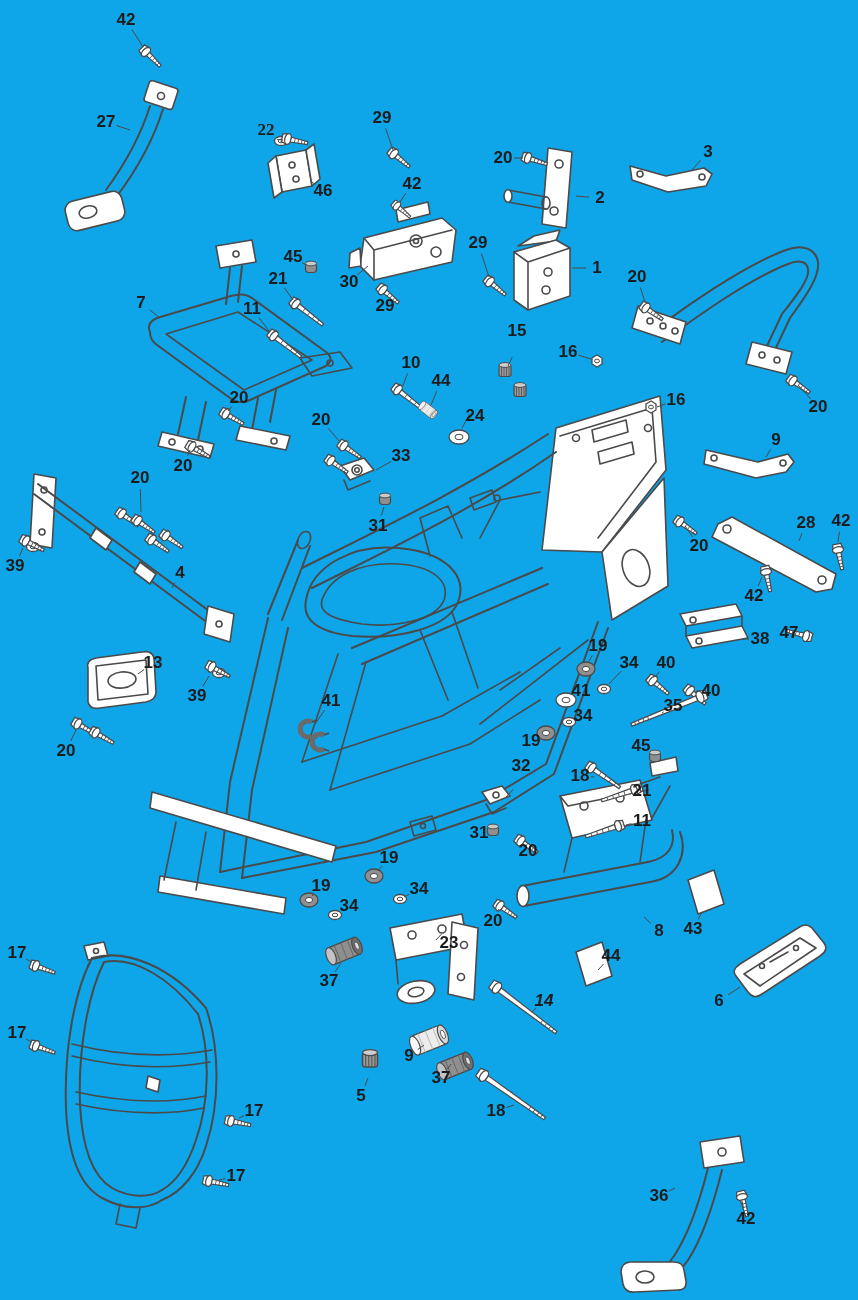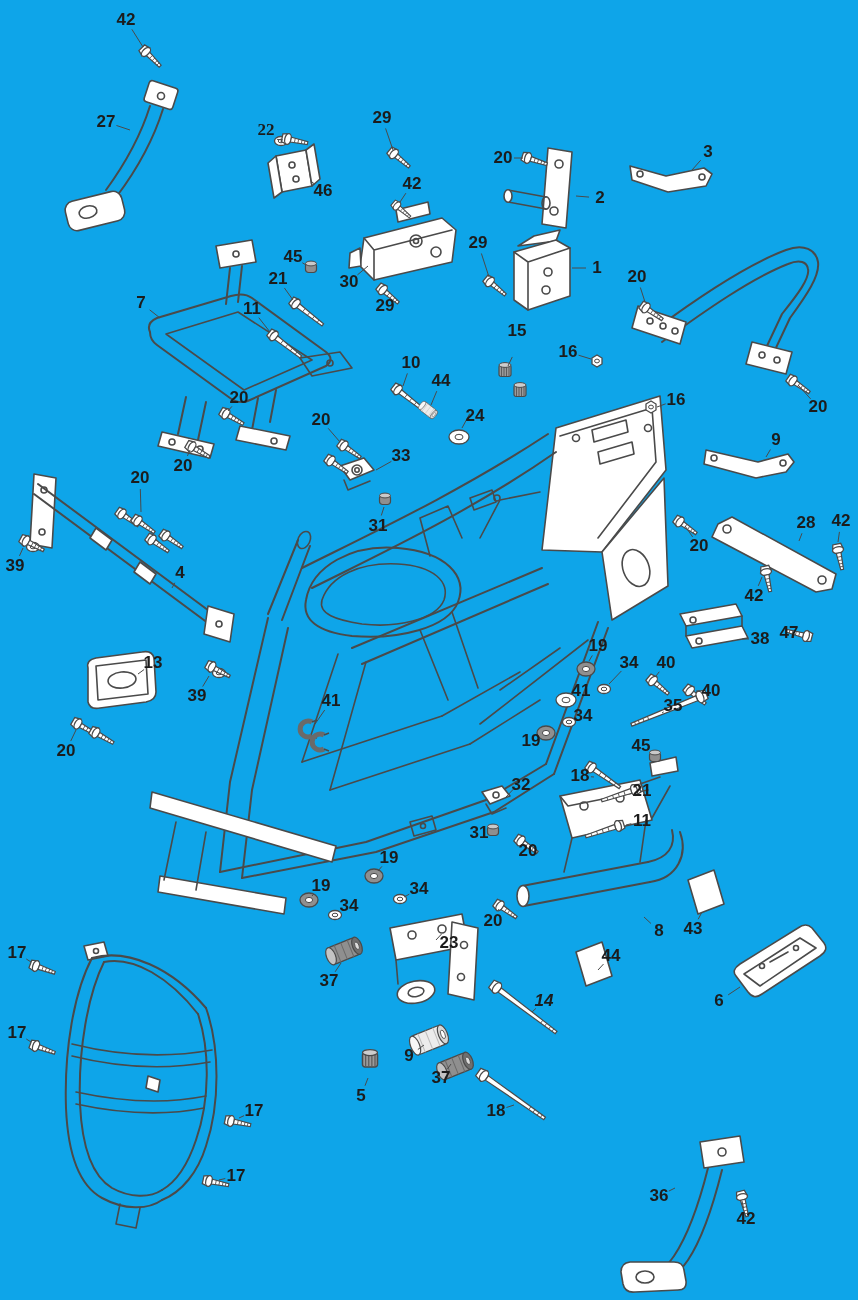--- a/index.html
+++ b/index.html
@@ -529,21 +529,21 @@
       <span class="part-label" style="left: 711px; top: 691px; color: rgb(28, 28, 28);">40</span>
       <span class="part-label" style="left: 197px; top: 696px; color: rgb(28, 28, 28);">39</span>
       <span class="part-label" style="left: 331px; top: 701px; color: rgb(28, 28, 28);">41</span>
       <span class="part-label" style="left: 673px; top: 706px; color: rgb(28, 28, 28);">35</span>
       <span class="part-label" style="left: 583px; top: 716px; color: rgb(28, 28, 28);">34</span>
       <span class="part-label" style="left: 66px; top: 751px; color: rgb(28, 28, 28);">20</span>
       <span class="part-label" style="left: 531px; top: 741px; color: rgb(28, 28, 28);">19</span>
       <span class="part-label" style="left: 641px; top: 746px; color: rgb(28, 28, 28);">45</span>
       <span class="part-label" style="left: 580px; top: 776px; color: rgb(28, 28, 28);">18</span>
       <span class="part-label" style="left: 642px; top: 791px; color: rgb(28, 28, 28);">21</span>
-      <span class="part-label" style="left: 521px; top: 785px; color: rgb(28, 28, 28);">32</span>
+      <span class="part-label" style="left: 521px; top: 766px; color: rgb(28, 28, 28);">32</span>
       <span class="part-label" style="left: 642px; top: 821px; color: rgb(28, 28, 28);">11</span>
       <span class="part-label" style="left: 479px; top: 833px; color: rgb(28, 28, 28);">31</span>
       <span class="part-label" style="left: 528px; top: 851px; color: rgb(28, 28, 28);">20</span>
       <span class="part-label" style="left: 389px; top: 858px; color: rgb(28, 28, 28);">19</span>
       <span class="part-label" style="left: 321px; top: 886px; color: rgb(28, 28, 28);">19</span>
       <span class="part-label" style="left: 419px; top: 889px; color: rgb(28, 28, 28);">34</span>
       <span class="part-label" style="left: 349px; top: 906px; color: rgb(28, 28, 28);">34</span>
       <span class="part-label" style="left: 449px; top: 943px; color: rgb(28, 28, 28);">23</span>
       <span class="part-label" style="left: 493px; top: 921px; color: rgb(28, 28, 28);">20</span>
       <span class="part-label" style="left: 659px; top: 931px; color: rgb(28, 28, 28);">8</span>

